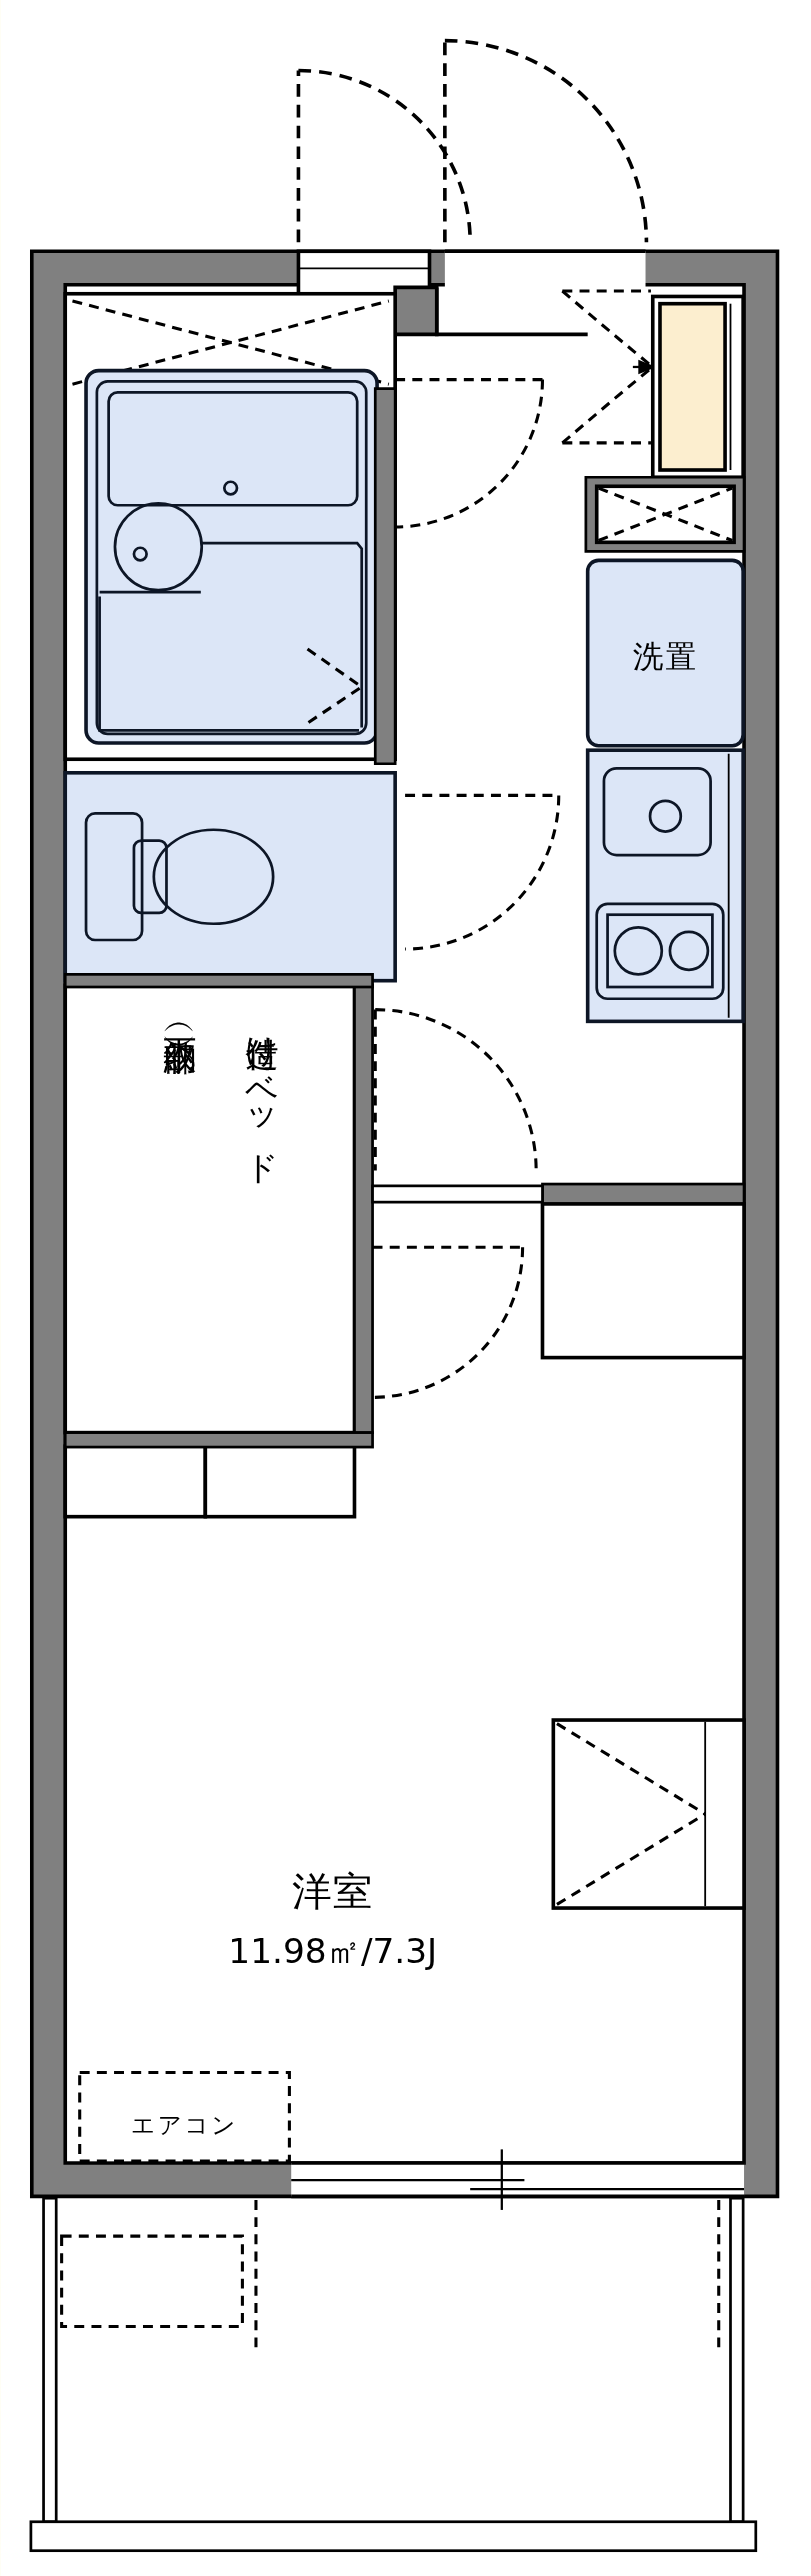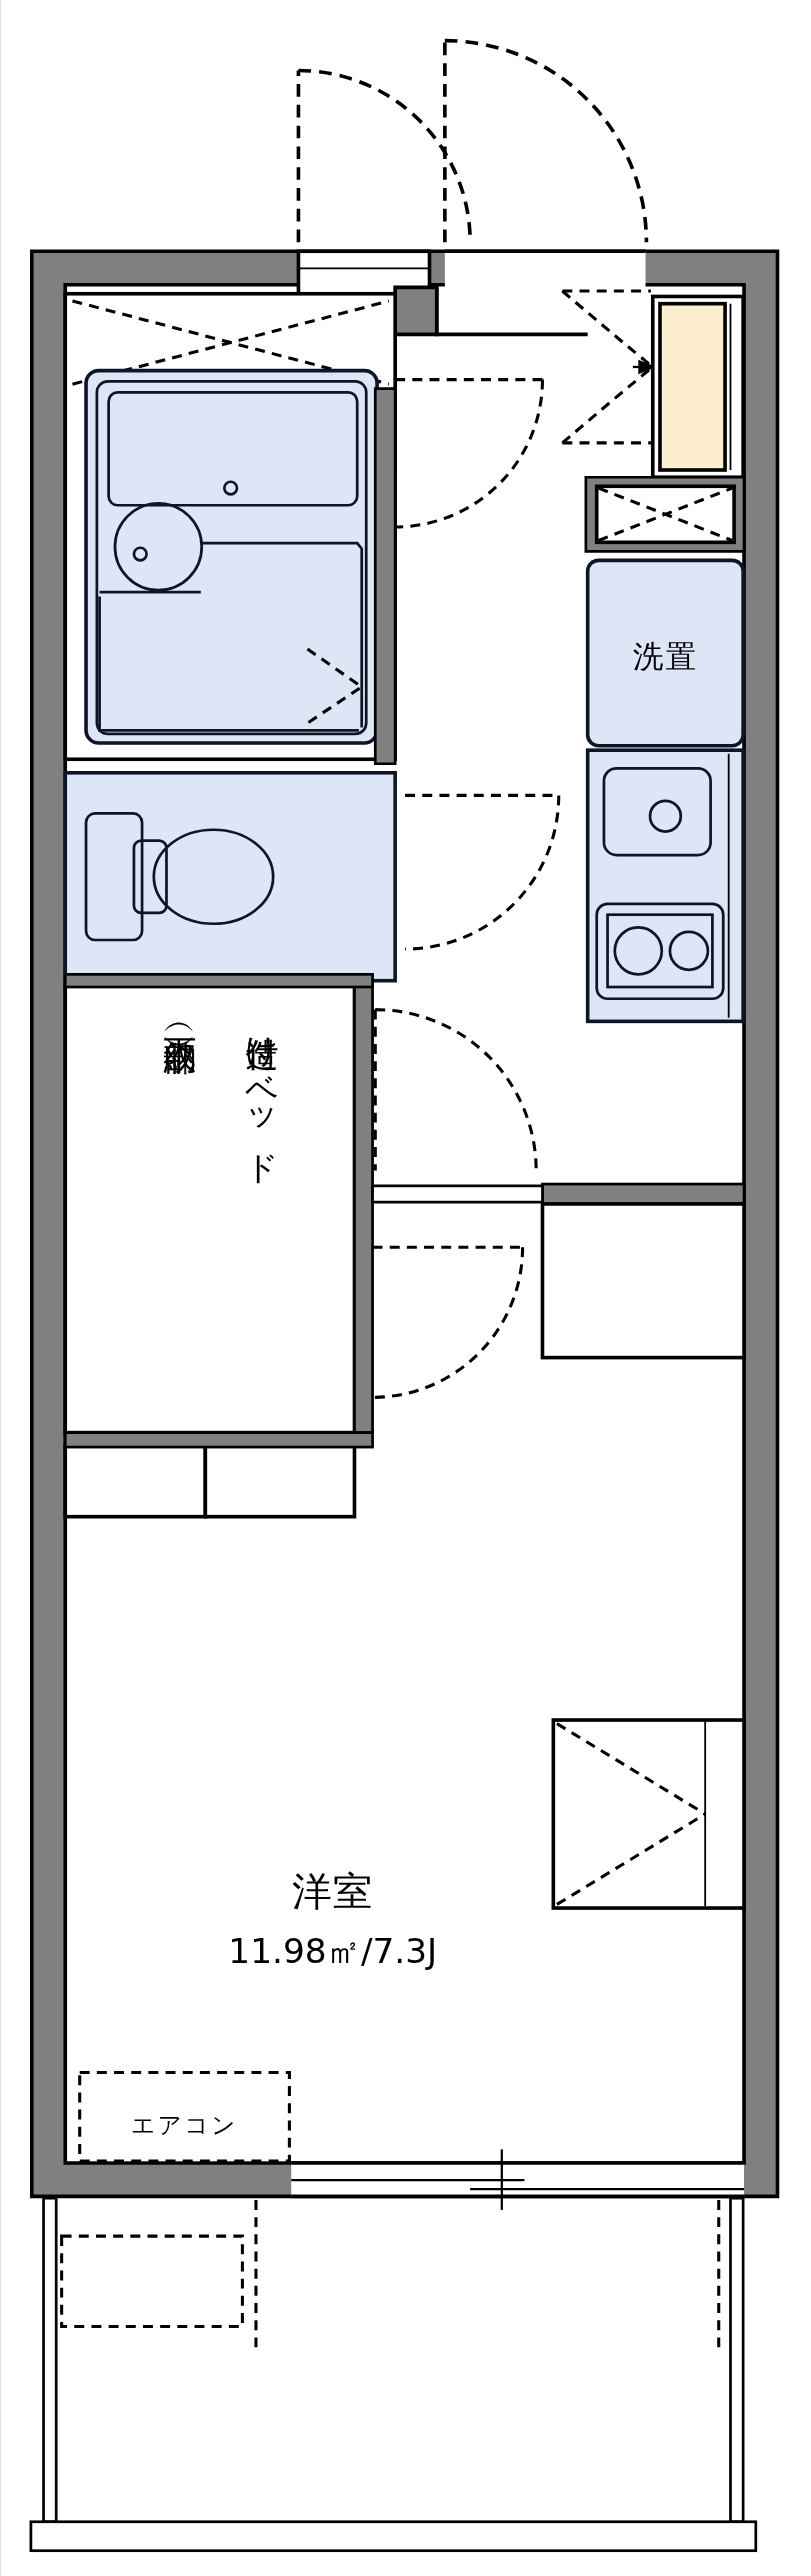--- a/index.html
+++ b/index.html
@@ -11,21 +11,21 @@
   body {
     width: 812px;
     height: 2576px;
     font-family: "Liberation Sans", "DejaVu Sans", sans-serif;
     overflow: hidden;
   }
   #plan-root {
     position: relative;
     width: 812px;
     height: 2576px;
-    background: #a21caf;
+    background: #fef9c3;
   }
   svg#floorplan {
     display: block;
     width: 812px;
     height: 2576px;
   }
   .wall-fill   { fill: #808080; stroke: #000000; stroke-width: 4; }
   .wall-thin   { fill: #808080; stroke: #000000; stroke-width: 3; }
   .fixture     { fill: #dce6f7; stroke: #0d1626; stroke-width: 4; }
   .fixture-none{ fill: none;    stroke: #0d1626; stroke-width: 3; }

